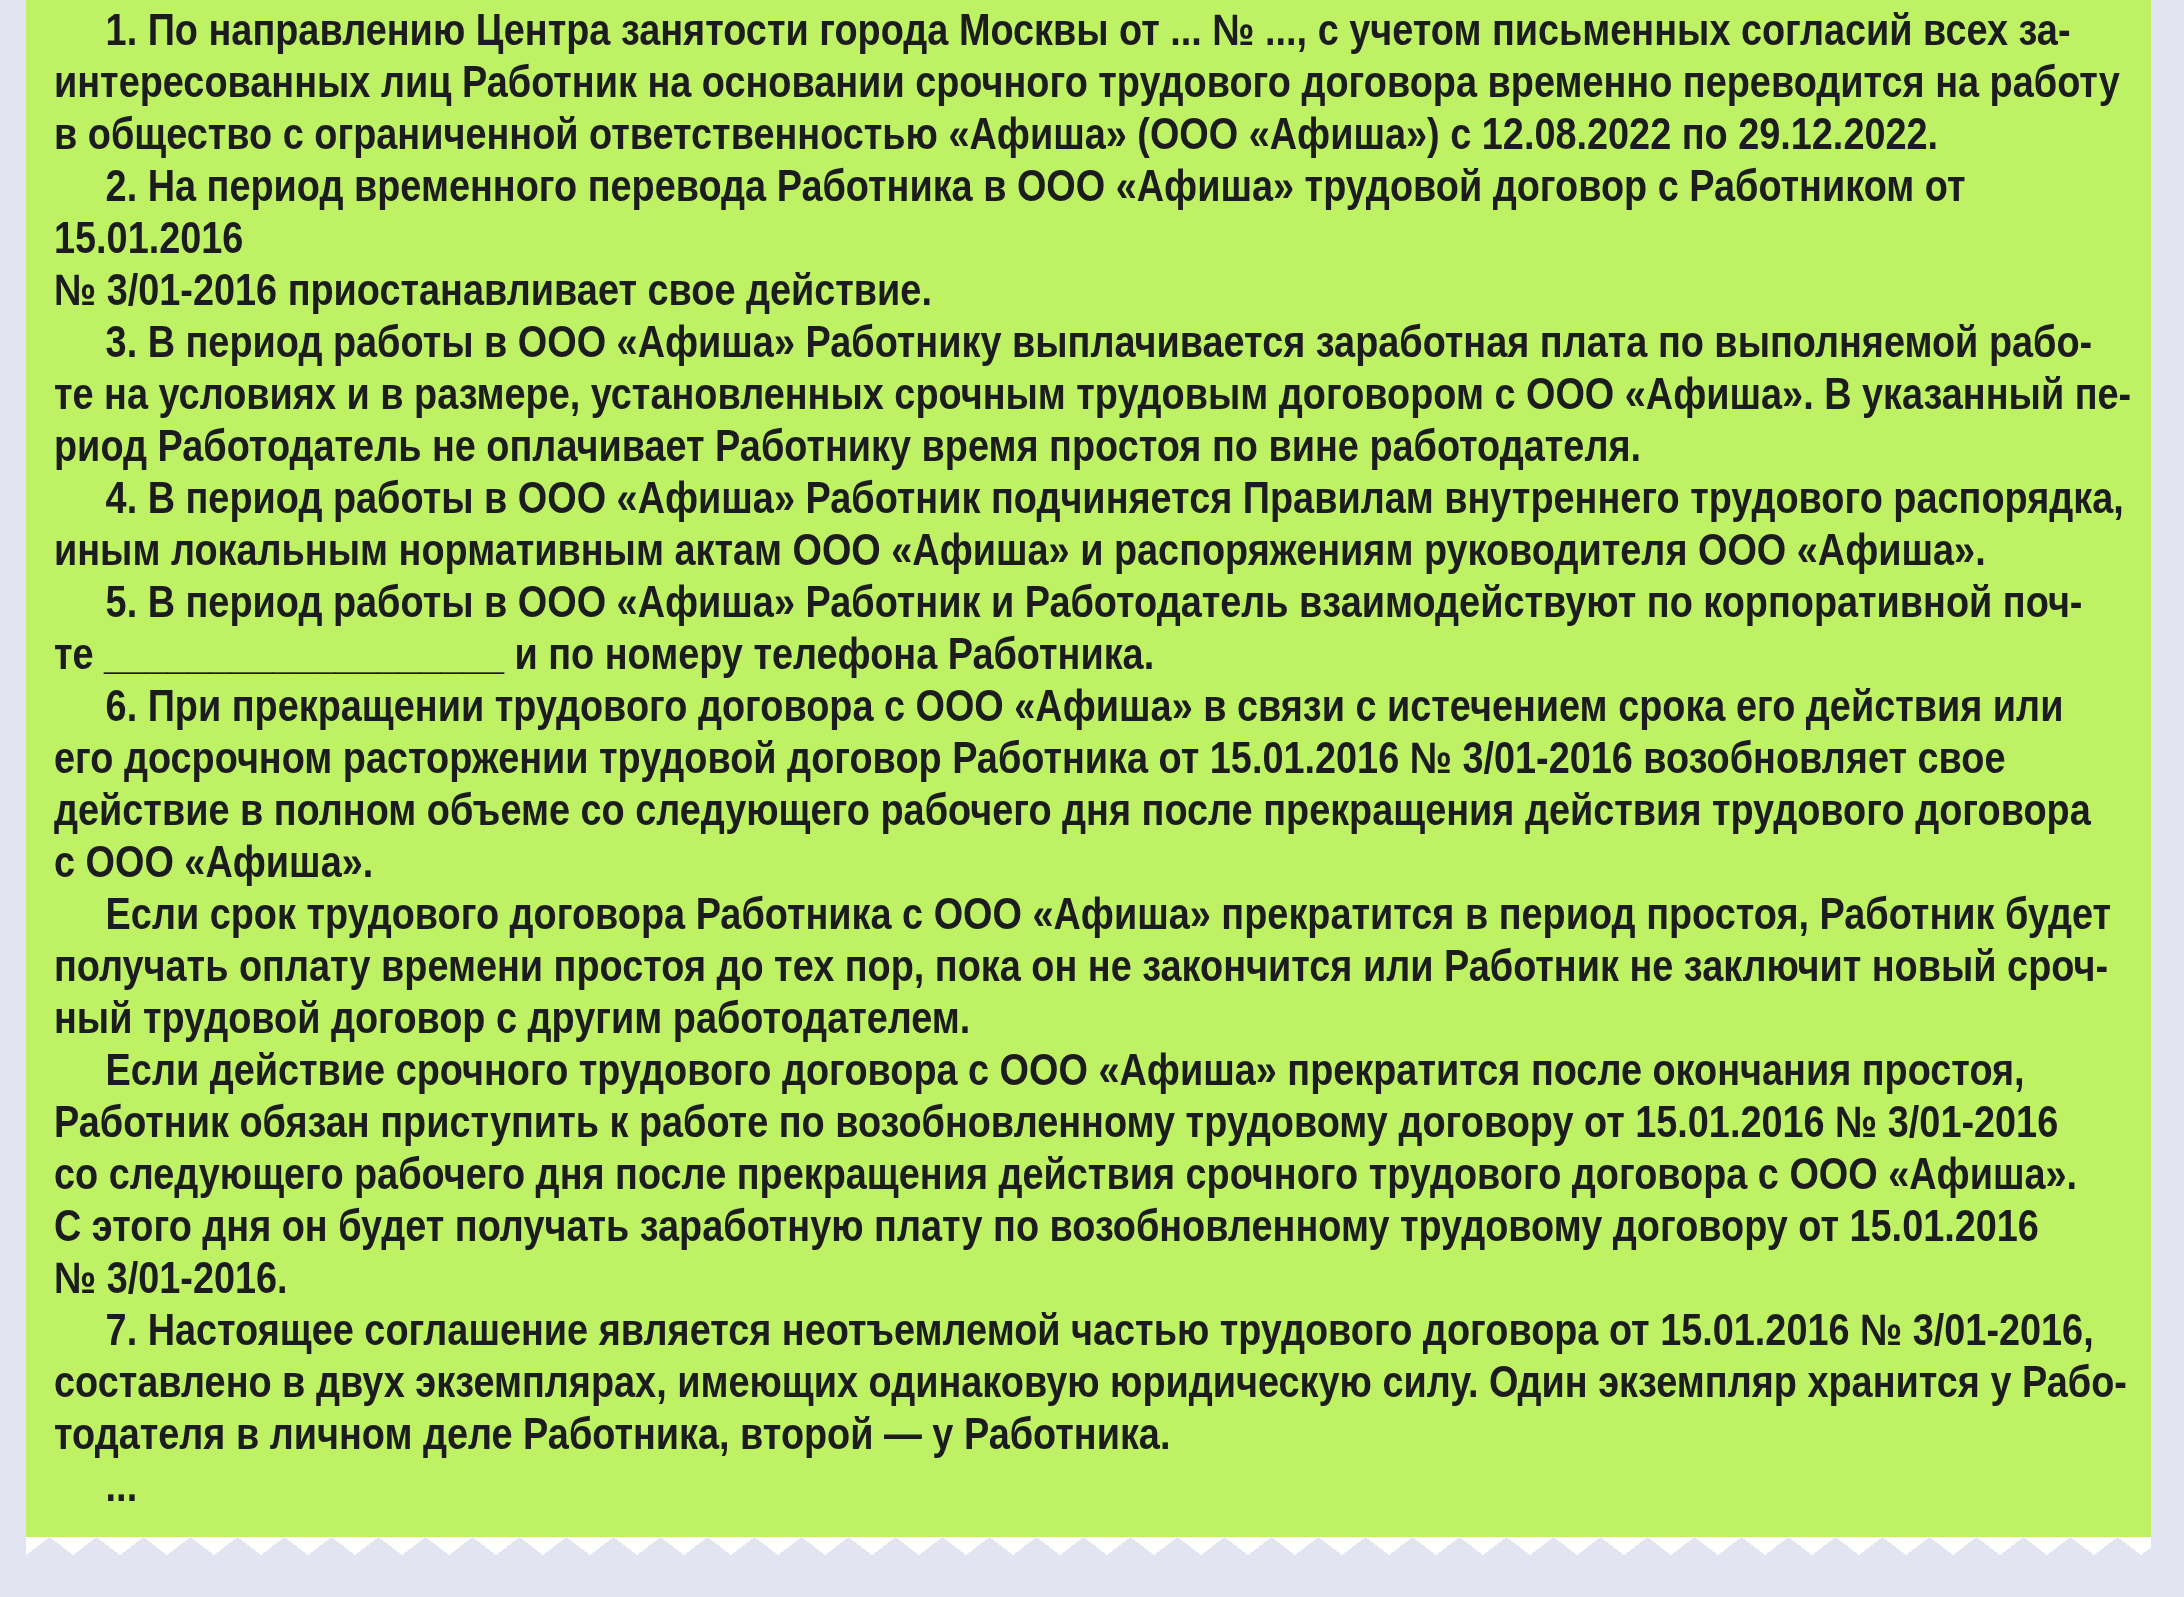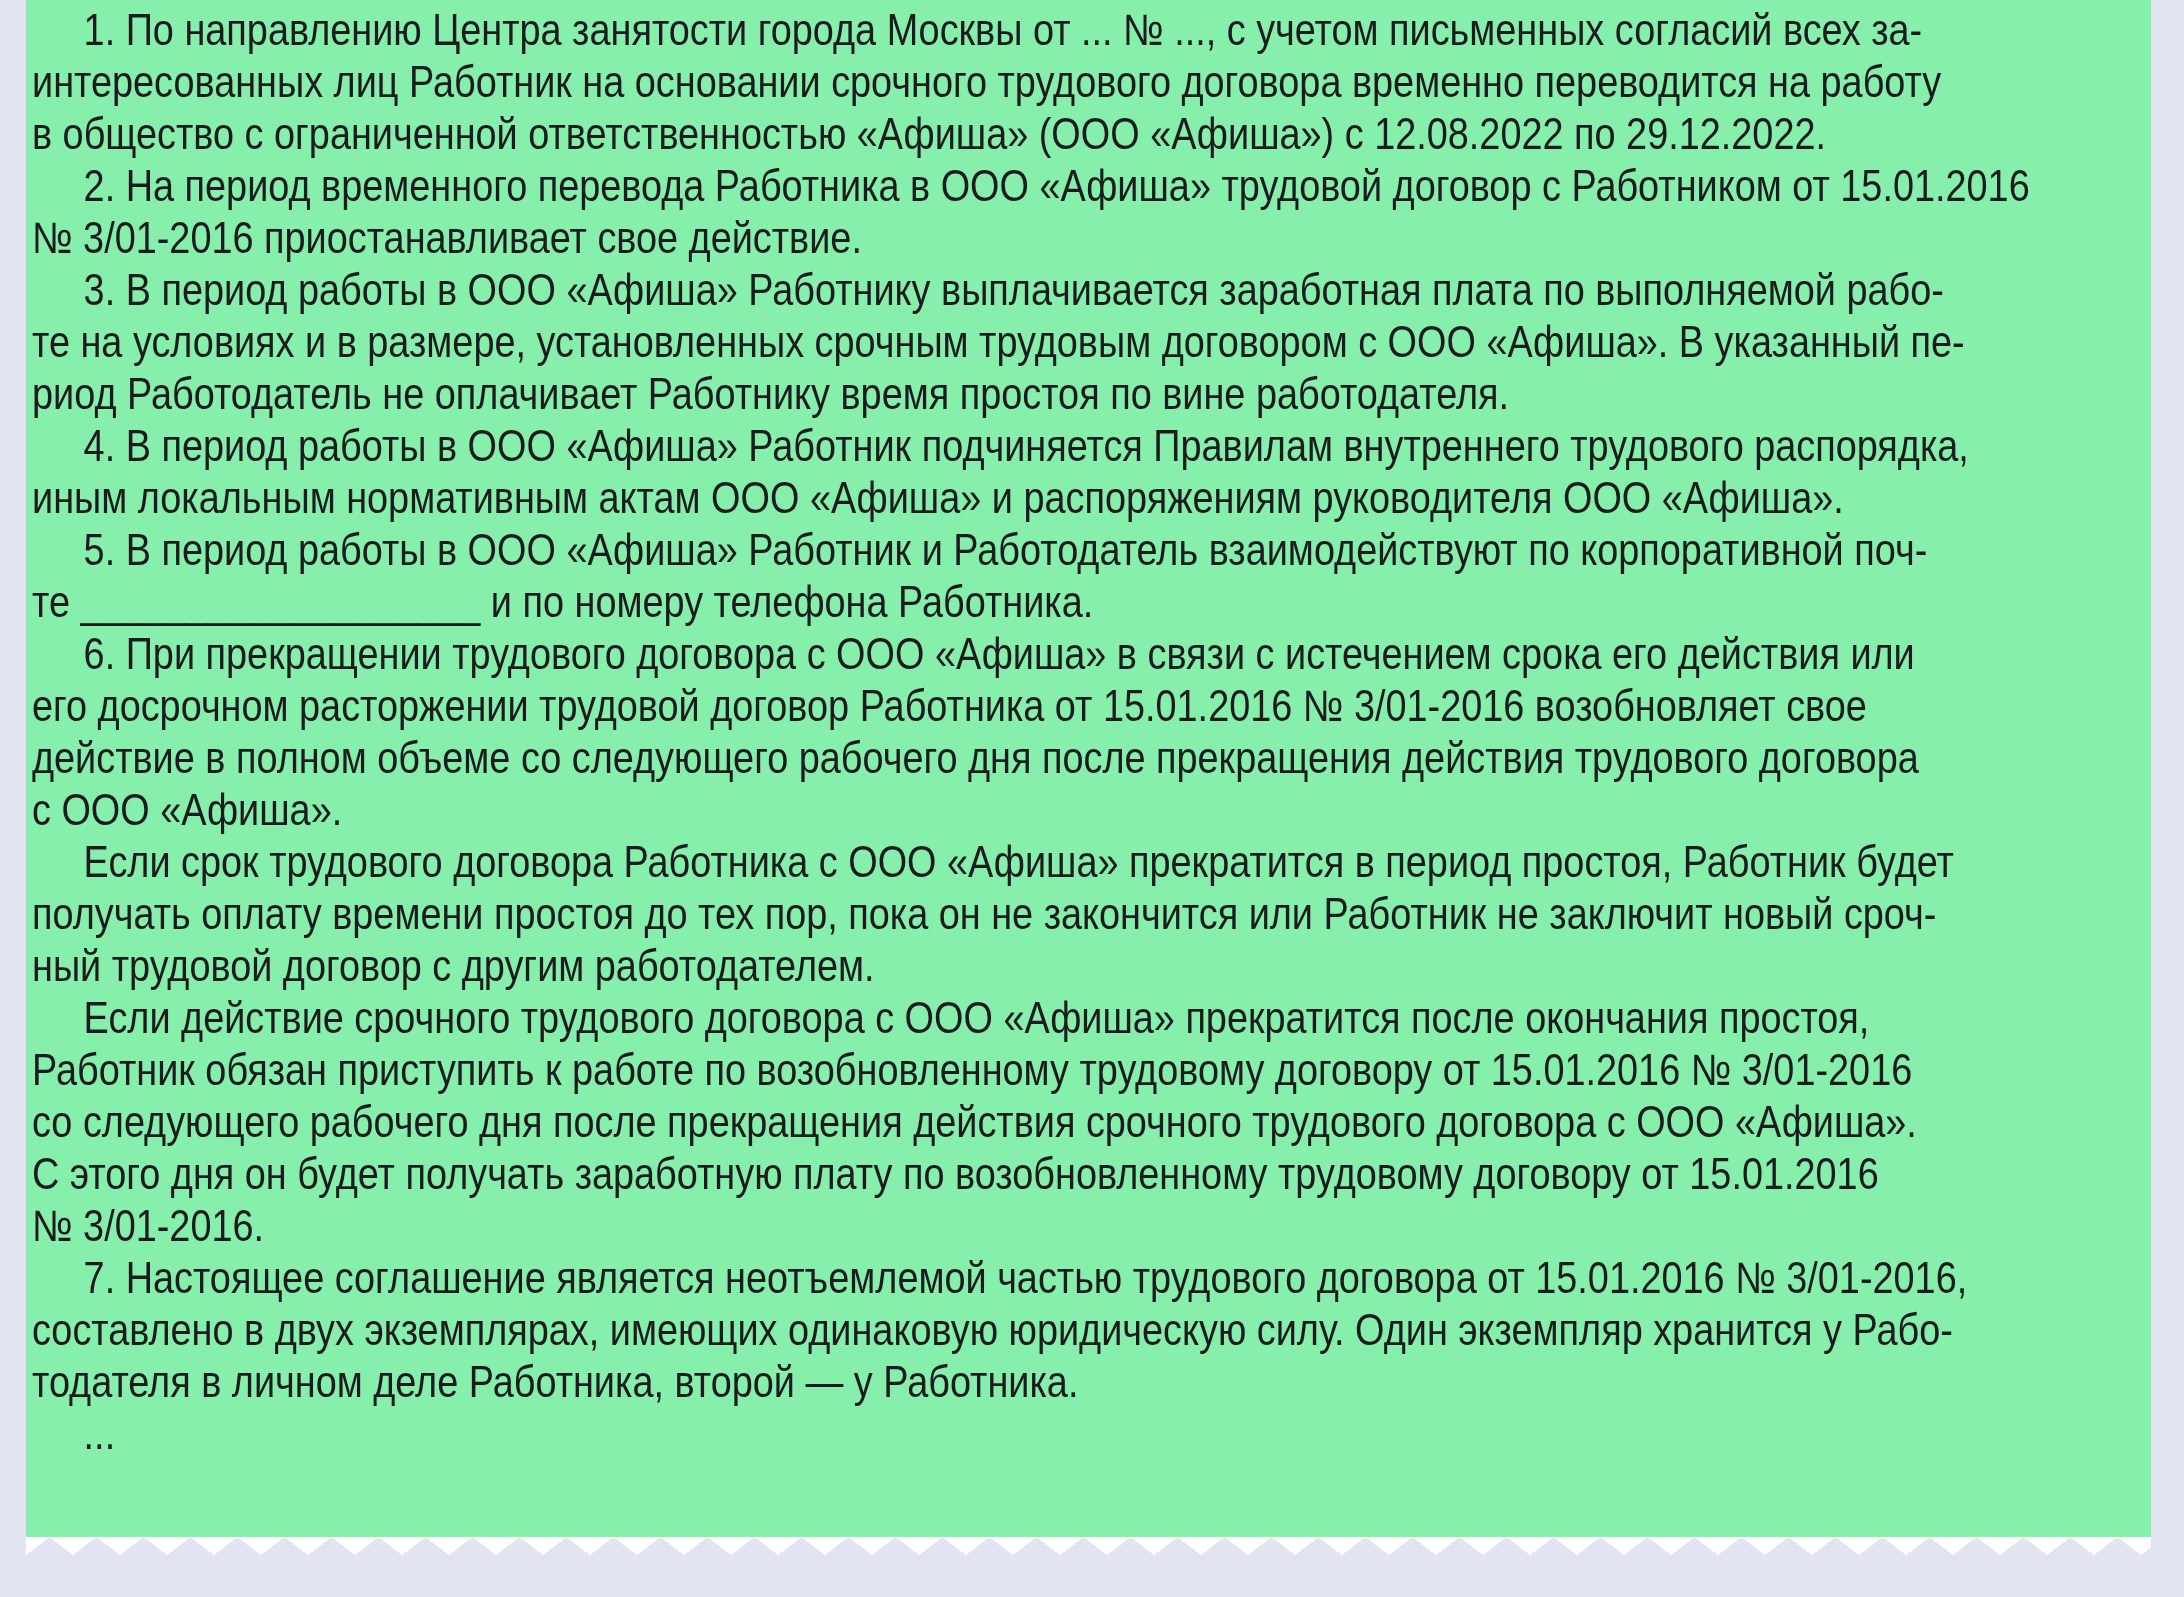--- a/index.html
+++ b/index.html
@@ -8,25 +8,26 @@
   }
   body {
     width: 2184px;
     height: 1597px;
     background: #e3e4f1;
     overflow: hidden;
     font-family: "Liberation Sans", sans-serif;
   }
   .page {
     margin: 0 33px 0 26px;
-    background: #86efac;
+    background: #bef264;
     height: 1537px;
     box-sizing: border-box;
-    padding: 4px 0 0 6px;
+    padding: 4px 0 0 28px;
     overflow: hidden;
+    font-weight: bold;
   }
   
   .doc-text {
     width: 2424px;
     transform: scaleX(0.86);
     transform-origin: 0 0;
     font-size: 44px;
     line-height: 52px;
     color: #1c1c1e;
     letter-spacing: 0;

